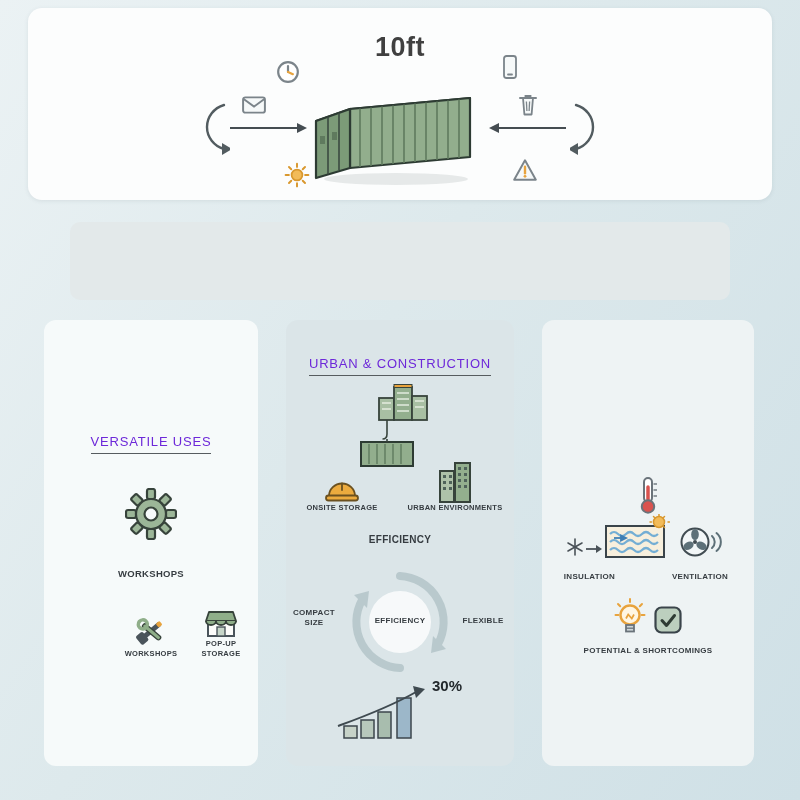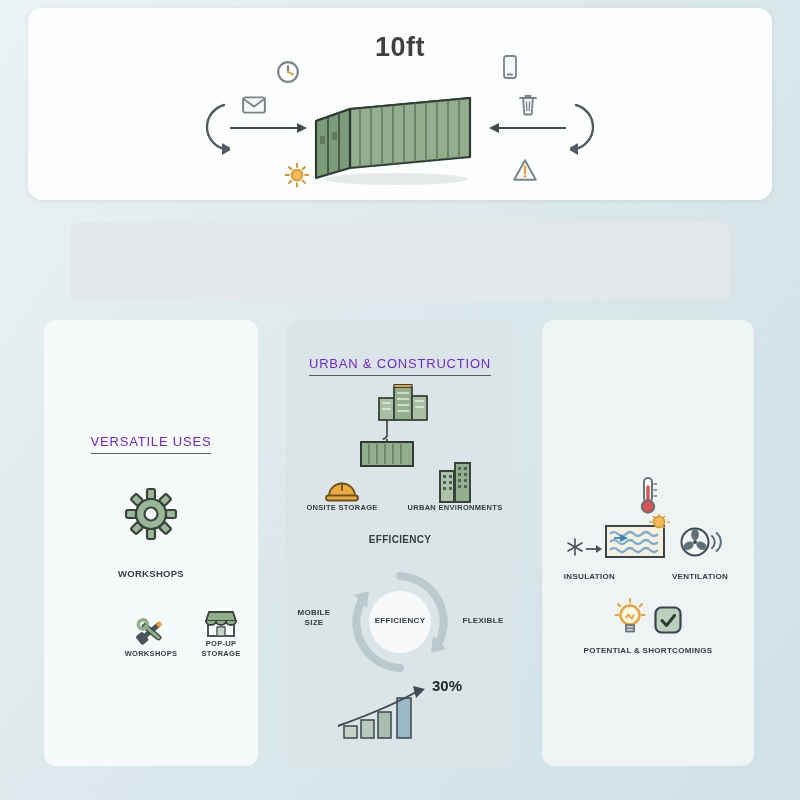--- a/index.html
+++ b/index.html
@@ -241,21 +241,21 @@
     <div class="abs lbl" style="left:0;right:0;top:214px;font-size:10px">EFFICIENCY</div>
 
     <svg class="abs" style="left:46px;top:234px" width="136" height="136" viewBox="0 0 136 136">
       <circle cx="68" cy="68" r="31" fill="rgba(255,255,255,0.78)"></circle>
       <path d="M68,22 A46,46 0 0 1 106,90" fill="none" stroke="#b9c9cd" stroke-width="8" stroke-linecap="round"></path>
       <polygon points="99,99 114,95 101,82" fill="#b9c9cd"></polygon>
       <path d="M68,114 A46,46 0 0 1 30,46" fill="none" stroke="#b9c9cd" stroke-width="8" stroke-linecap="round"></path>
       <polygon points="37,37 22,41 35,54" fill="#b9c9cd"></polygon>
     </svg>
     <div class="abs lbl lbl-s" style="left:74px;width:80px;top:296px">EFFICIENCY</div>
-    <div class="abs lbl lbl-s" style="left:2px;width:52px;top:288px">MOBILE SIZE</div>
+    <div class="abs lbl lbl-s" style="left:2px;width:52px;top:288px">COMPACT SIZE</div>
     <div class="abs lbl lbl-s" style="left:170px;width:54px;top:296px">FLEXIBLE</div>
 
     <svg class="abs" style="left:44px;top:364px" width="130" height="60" viewBox="0 0 130 60">
       <g stroke="#3c464c" stroke-width="1.5">
         <rect x="14" y="42" width="13" height="12" fill="#c6d2c8"></rect>
         <rect x="31" y="36" width="13" height="18" fill="#b7c8bc"></rect>
         <rect x="48" y="28" width="13" height="26" fill="#a8bdae"></rect>
         <rect x="67" y="14" width="14" height="40" fill="#9cb7c9"></rect>
       </g>
       <path d="M8,42 C 30,34 58,24 86,8" fill="none" stroke="#3f4a50" stroke-width="2"></path>

